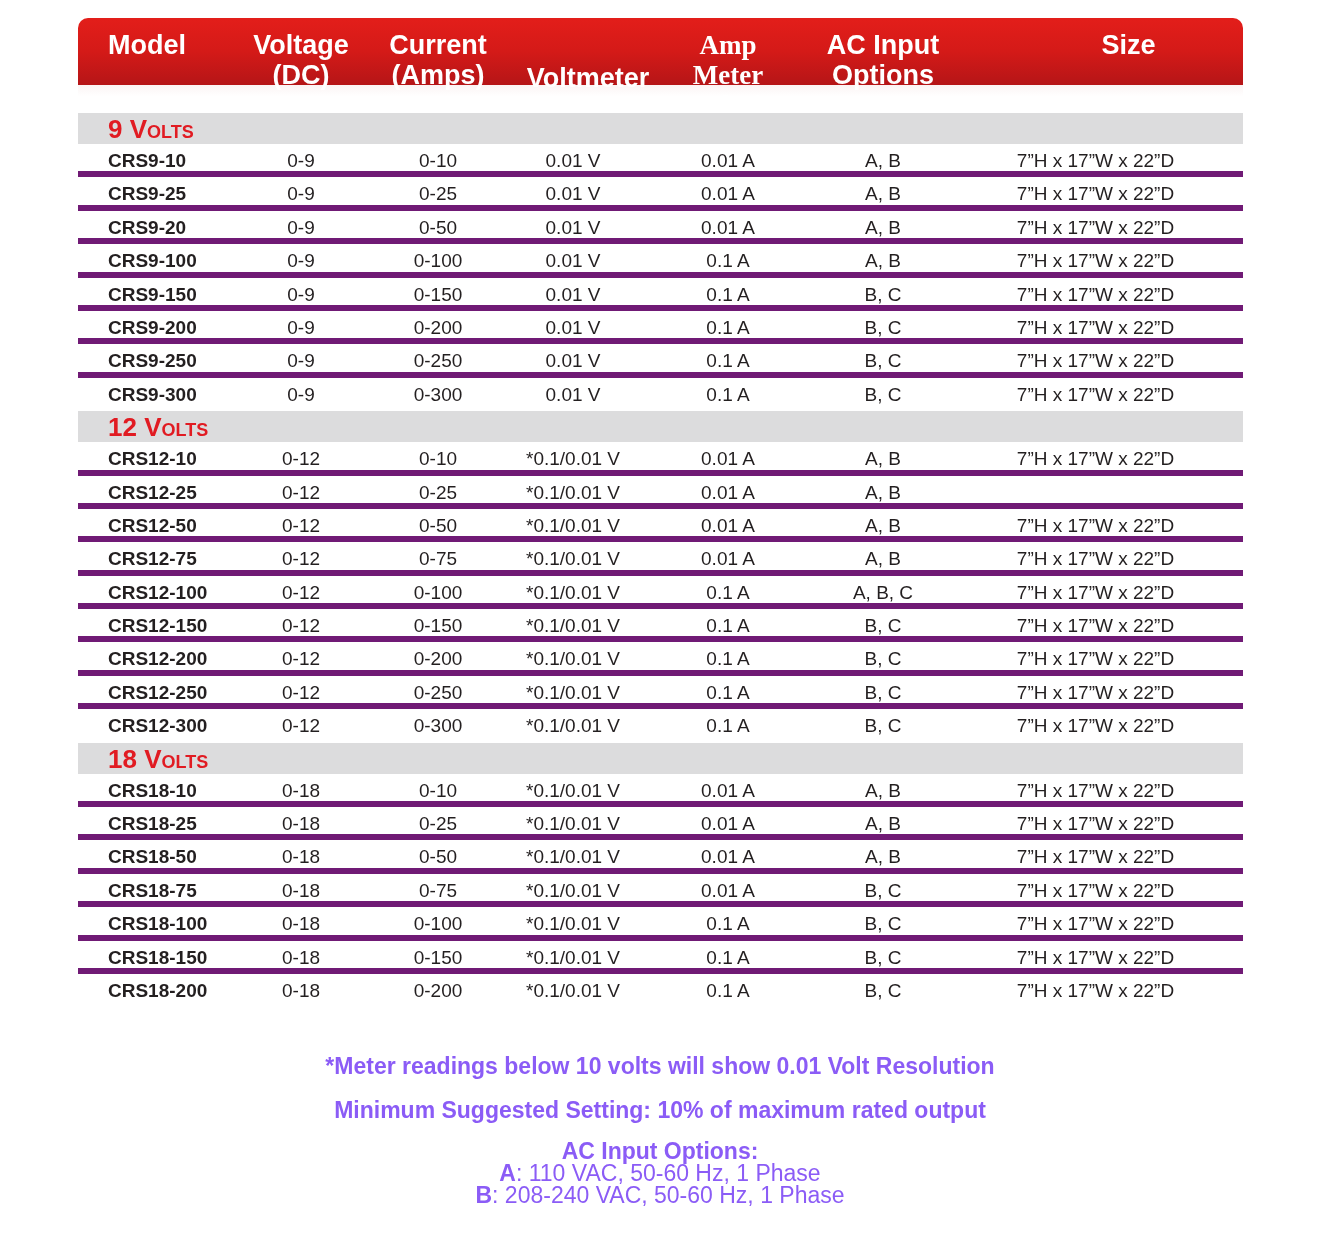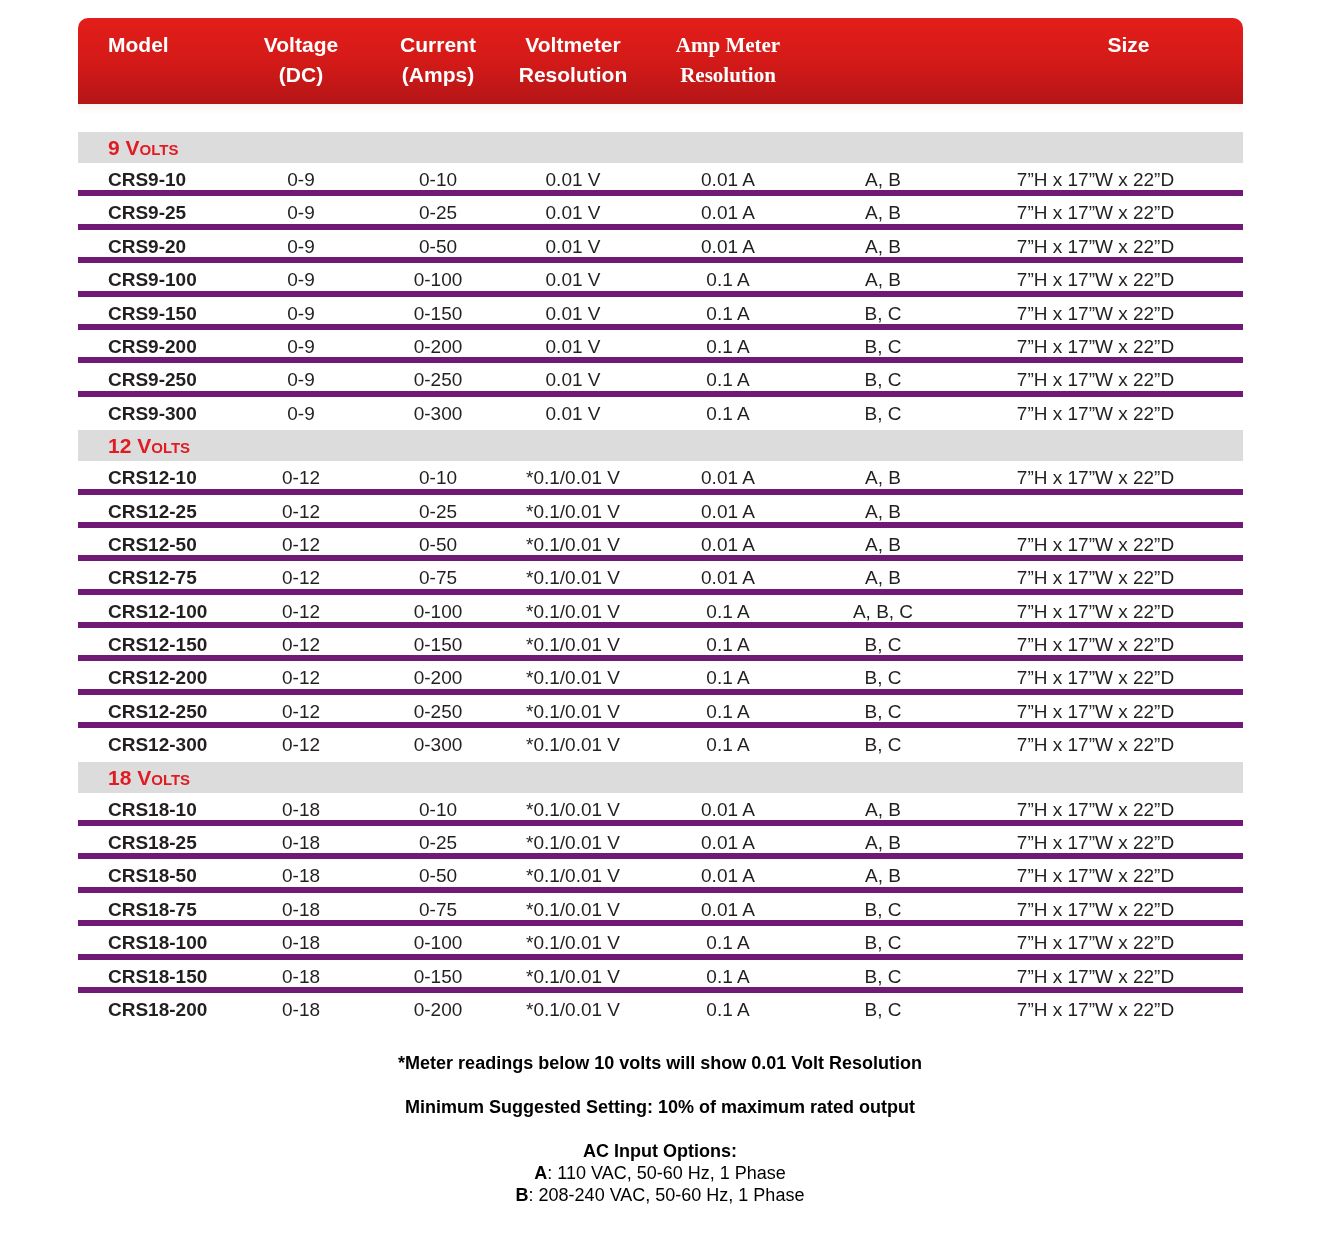--- a/index.html
+++ b/index.html
@@ -1,39 +1,39 @@
 <!DOCTYPE html>
 <html><head>
 <meta charset="utf-8">
 <style>
   html, body { margin: 0; padding: 0; background: #ffffff; }
   body { width: 1320px; height: 1244px; position: relative; overflow: hidden;
          font-family: "Liberation Sans", "DejaVu Sans", sans-serif; color: #231f20; }
   .wrap { position: absolute; left: 78px; top: 18px; width: 1165px; }
-  .header { height: 86px; border-radius: 10px 10px 0 0;
+  .header { height: 67px; border-radius: 10px 10px 0 0;
             background: linear-gradient(to bottom, #e31e1a 0%, #d41a18 50%, #b51517 100%);
-            position: relative; color: #ffffff; font-weight: bold; font-size: 21px; }
+            position: relative; color: #ffffff; font-weight: bold; font-size: 27px; }
   .header .hc { position: absolute; top: 12px; line-height: 30px; text-align: center; }
   .header .hc span { display: block; }
   .spacer { height: 28px; background: linear-gradient(to bottom, #fbf4f4, #ffffff 40%); }
   .section { height: 31px; background: #dcdcdd; position: relative; }
   .section .stitle { position: absolute; left: 30px; top: 4px; color: #e11b22; font-weight: bold;
-                     font-size: 21px; line-height: 24px; }
+                     font-size: 26px; line-height: 24px; }
   .section .stitle .sc { font-variant: small-caps; }
   .row { height: 33.4px; position: relative; border-bottom: 6px solid #701a75; box-sizing: border-box; }
   .row.last { border-bottom: none; }
   .cell { position: absolute; top: 0; line-height: 33px; font-size: 19px; text-align: center; white-space: nowrap; }
   .c0 { left: 30px; text-align: left; font-weight: bold; }
   .c1 { left: 183px; width: 80px; }
   .c2 { left: 310px; width: 100px; }
   .c3 { left: 425px; width: 140px; }
   .c4 { left: 585px; width: 130px; }
   .c5 { left: 740px; width: 130px; }
   .c6 { left: 905px; width: 225px; }
-  .notes { position: absolute; left: 0; width: 1320px; text-align: center; font-size: 18px; color: #000000; }
+  .notes { position: absolute; left: 0; width: 1320px; text-align: center; font-size: 23px; color: #8b5cf6; }
   .note1 { top: 1053px; font-weight: bold; }
   .note2 { top: 1097px; font-weight: bold; }
   .opts { top: 1140px; line-height: 22px; }
   .opts .otitle { font-weight: bold; display: block; }
   .opts .oline { display: block; }
   .opts .oletter { font-weight: bold; }
 </style>
 </head>
 <body>
 
@@ -43,27 +43,31 @@
         <span>Model</span>
       </div>
     <div class="hc" style="left:173px;width:100px;">
         <span>Voltage</span>
         <span>(DC)</span>
       </div>
     <div class="hc" style="left:310px;width:100px;">
         <span>Current</span>
         <span>(Amps)</span>
       </div>
-    <div class="hc" style="left:425px;width:140px;">
+    <div class="hc" style="left:440px;width:140px;margin-top:33px;">
         <span>Voltmeter</span>
         <span>Resolution</span>
       </div>
     <div class="hc" style="left:585px;width:130px;font-family:Liberation Serif, serif;">
         <span>Amp Meter</span>
         <span>Resolution</span>
+      </div>
+    <div class="hc" style="left:740px;width:130px;">
+        <span>AC Input</span>
+        <span>Options</span>
       </div>
     <div class="hc" style="left:938px;width:225px;">
         <span>Size</span>
       </div>
   </div>
   <div class="spacer"></div>
   <div id="table-body">
       <div class="section">
         <div class="stitle"><span>9</span> <span class="sc">Volts</span></div>
       </div>

